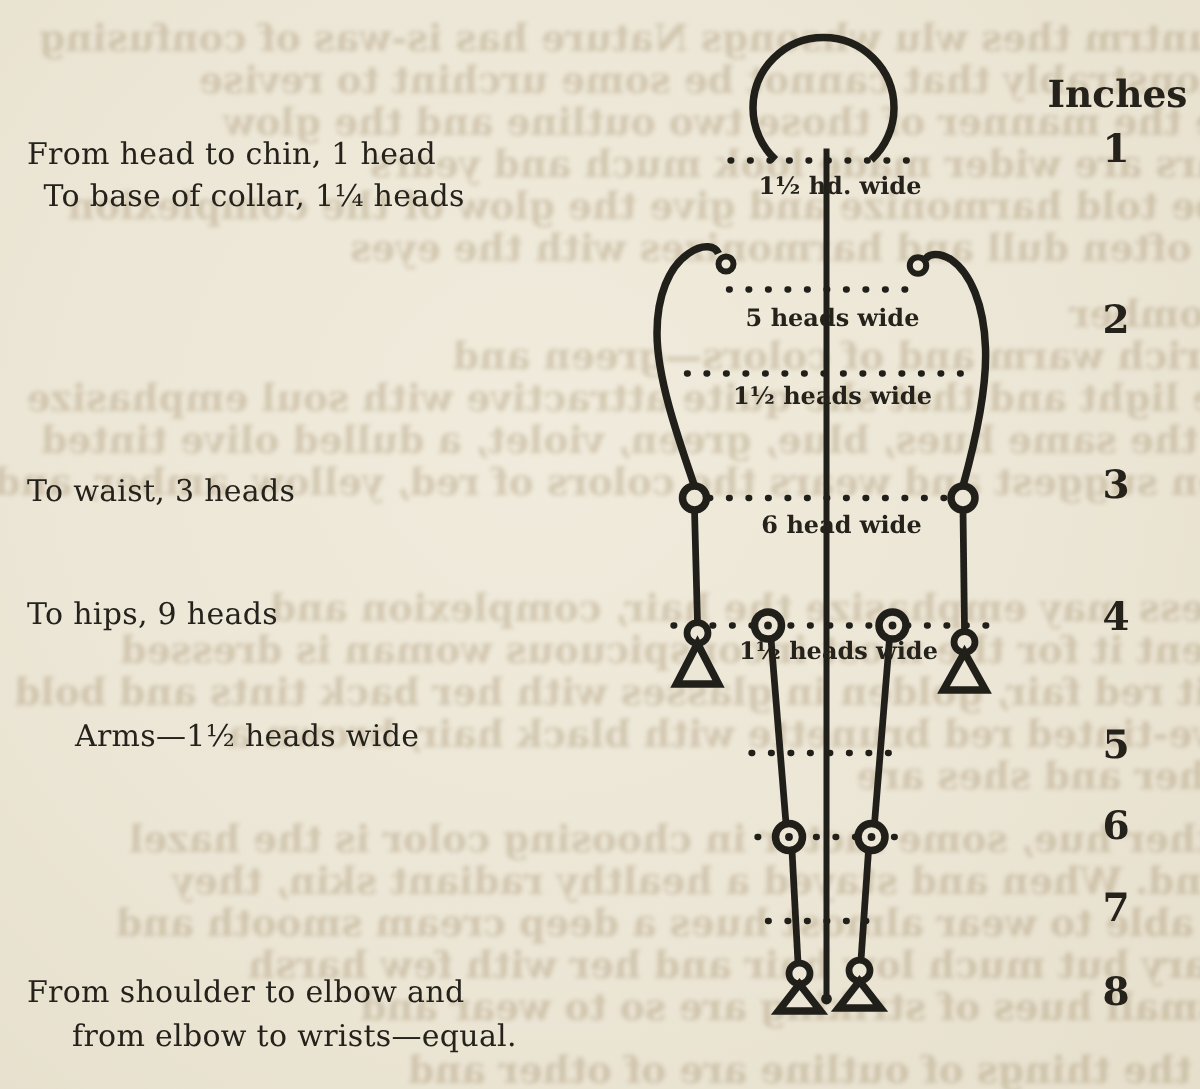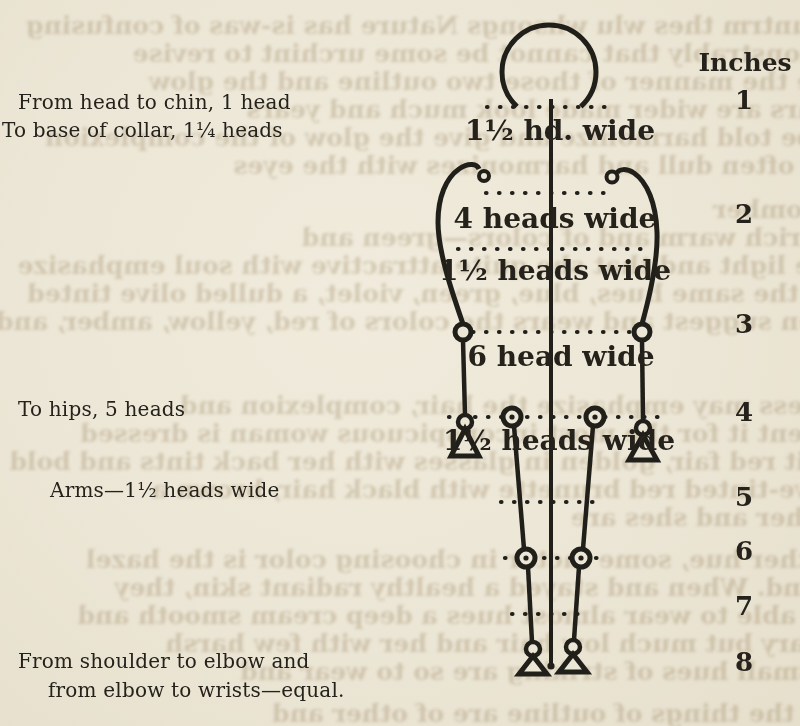--- a/index.html
+++ b/index.html
@@ -21,21 +21,21 @@
     filter:blur(1.4px);
   }
   
   .lbl{
     position:absolute;white-space:nowrap;
     font-weight:normal;font-size:20px;line-height:28px;color:#25221c;
     letter-spacing:0.2px;
   }
   .diag-lbl{
     position:absolute;white-space:nowrap;transform:translateX(-50%);
-    font-weight:bold;font-size:28px;color:#25221c;text-align:right;
+    font-weight:bold;font-size:16px;color:#25221c;text-align:right;
   }
   .inch-head{
     position:absolute;width:140px;text-align:center;
     font-weight:bold;font-size:25px;color:#25221c;
   }
   .inch-num{
     position:absolute;width:60px;text-align:center;
     font-weight:bold;font-size:26px;color:#25221c;
   }
   svg.figure{position:absolute;left:0;top:0;}
@@ -69,22 +69,23 @@
       <div class="ghostline" style="top: 504px; left: 130px;">good for her and shes are</div>
       <div class="ghostline" style="top: 546px; left: 60px;">another hue, some factor in choosing color is the hazel</div>
       <div class="ghostline" style="top: 574px; left: 70px;">be kind. When and stayed a healthy radiant skin, they</div>
       <div class="ghostline" style="top: 602px; left: 50px;">are able to wear almost hues a deep cream smooth and</div>
       <div class="ghostline" style="top: 630px; left: 80px;">contrary but much low hair and her with few harsh</div>
       <div class="ghostline" style="top: 658px; left: 90px;">their small hues of striking are so to wear and</div>
       <div class="ghostline" style="top: 700px; left: 55px;">and the things of outline are of other and</div>
     </div>
 
   <div class="lbl" style="left:18px;top:88px">From head to chin, 1 head</div>
-  <div class="lbl" style="left:2px;top:116px">To base of collar, 1¼ heads</div>
-  <div class="lbl" style="left:18px;top:395px">To hips, 5 heads</div>
+  <div class="lbl" style="left:29px;top:116px">To base of collar, 1¼ heads</div>
+  <div class="lbl" style="left:18px;top:313px">To waist, 3 heads</div>
+  <div class="lbl" style="left:18px;top:395px">To hips, 9 heads</div>
   <div class="lbl" style="left:50px;top:476px">Arms—1½ heads wide</div>
   <div class="lbl" style="left:48px;top:676px">from elbow to wrists—equal.</div>
   <div class="lbl" style="left:18px;top:647px">From shoulder to elbow and</div>
 
   <div class="inch-head" style="left:675px;top:48px">Inches</div>
   <div class="inch-num" style="left:714px;top:85px">1</div>
   <div class="inch-num" style="left:714px;top:199px">2</div>
   <div class="inch-num" style="left:714px;top:309px">3</div>
   <div class="inch-num" style="left:714px;top:397px">4</div>
   <div class="inch-num" style="left:714px;top:482px">5</div>
@@ -140,18 +141,18 @@
     <line class="stroke" x1="528" y1="567" x2="532" y2="642" stroke-width="4.5"></line>
     <line class="stroke" x1="579" y1="567" x2="574" y2="640" stroke-width="4.5"></line>
 
     <circle class="joint" cx="533" cy="649" r="7" stroke-width="4.5"></circle>
     <path class="joint" stroke-width="5" d="M533,656 L519,674 L547,674 Z"></path>
     <circle class="joint" cx="573" cy="647" r="7" stroke-width="4.5"></circle>
     <path class="joint" stroke-width="5" d="M573,654 L559,672 L587,672 Z"></path>
   </svg>
 
   <div class="diag-lbl" style="left:560px;top:114px">1½ hd. wide</div>
-  <div class="diag-lbl" style="left:555px;top:202px">4 heads wide</div>
+  <div class="diag-lbl" style="left:555px;top:202px">5 heads wide</div>
   <div class="diag-lbl" style="left:555px;top:254px">1½ heads wide</div>
   <div class="diag-lbl" style="left:561px;top:340px">6 head wide</div>
   <div class="diag-lbl" style="left:559px;top:424px">1½ heads wide</div>
 
 </div>
 
 </body></html>

